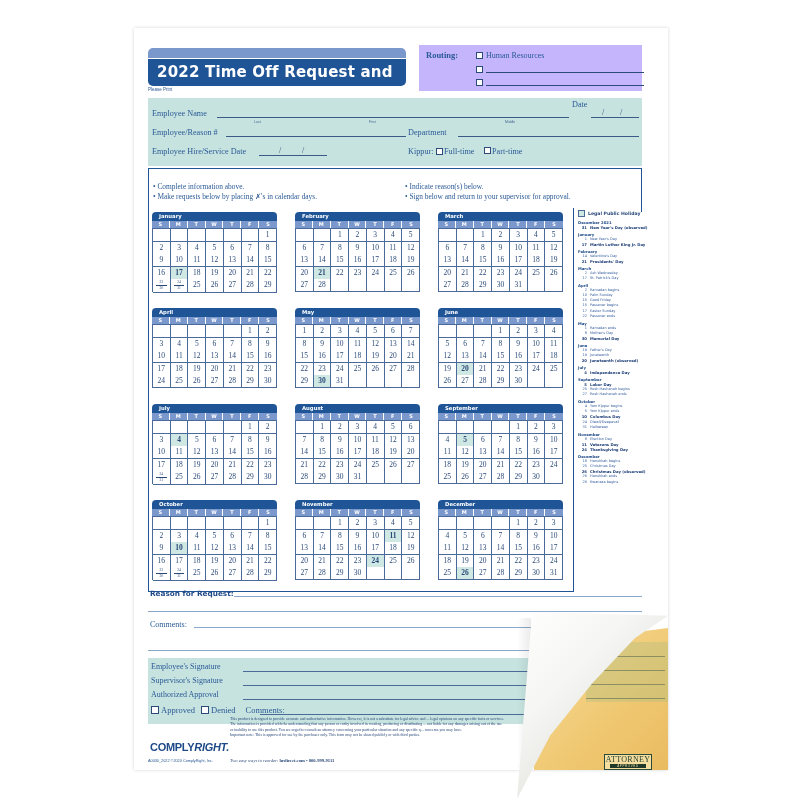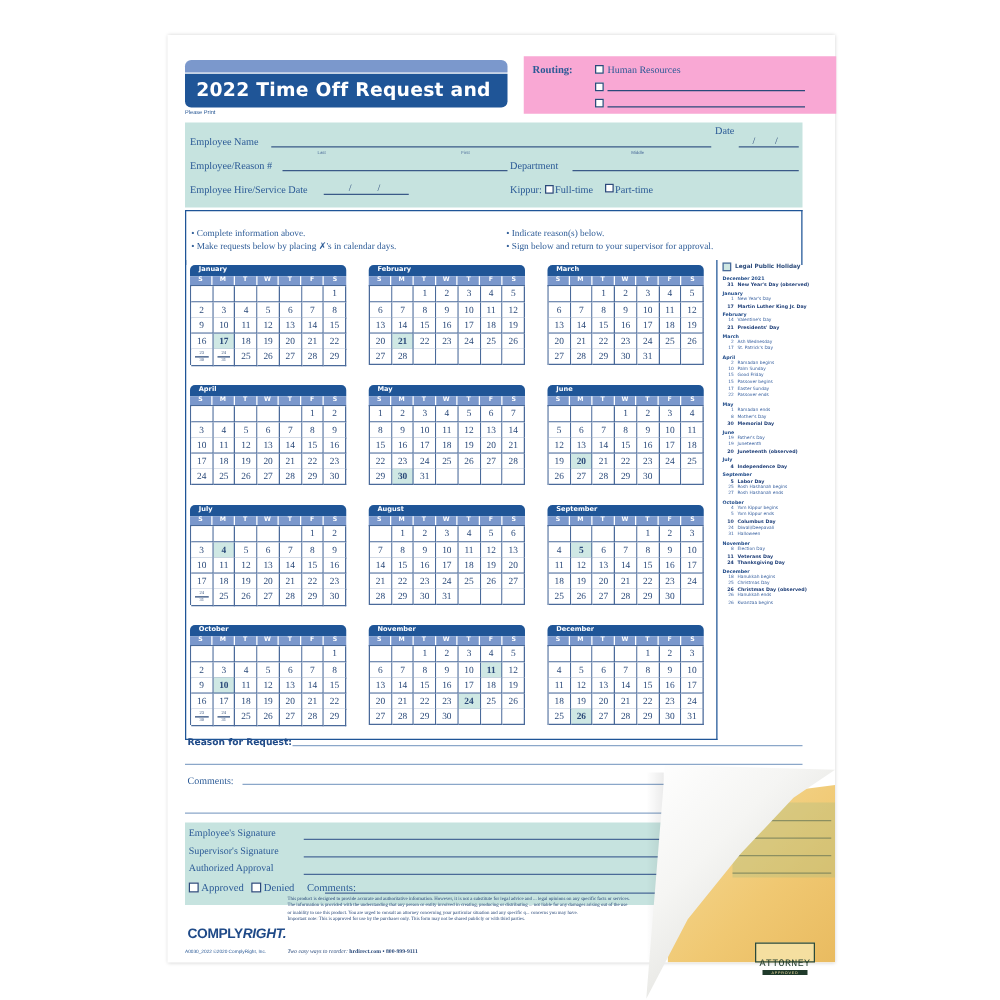--- a/index.html
+++ b/index.html
@@ -14,21 +14,21 @@
   
   .title-top { position: absolute; left: 14px; top: 20px; width: 258px; height: 10px; background: #7b98cc; border-radius: 5px 5px 0 0; }
   .title-bar {
     position: absolute; left: 14px; top: 31px; width: 258px; height: 27px;
     background: #1f5597; border-radius: 0 0 5px 5px;
     color: #fff; font-family: "DejaVu Sans", sans-serif; font-weight: bold; font-size: 15px;
     line-height: 27px; padding-left: 9px; letter-spacing: 0.2px;
   }
   .please-print { position: absolute; left: 14px; top: 59px; font-family: "Liberation Sans", sans-serif; font-size: 4.5px; color: #2b5a96; }
 
-  .routing { position: absolute; left: 285px; top: 17px; width: 250px; height: 46px; background: #f9a8d4; }
+  .routing { position: absolute; left: 285px; top: 17px; width: 223px; height: 46px; background: #c4b5fd; }
   .routing-label { position: absolute; left: 7px; top: 5px; font-size: 8.5px; font-weight: bold; color: #2b5a96; }
   .route-row { position: absolute; left: 57px; height: 10px; display: flex; align-items: center; justify-content: center; }
   .cbox { display: inline-block; width: 7px; height: 7px; border: 1px solid #2b4a7a; background: #fff; }
   .route-row .cbox { margin-right: 3px; }
   .route-text { font-size: 8px; color: #2b5a96; }
   .route-line { width: 158px; border-bottom: 0.8px solid #2b4a7a; height: 8px; }
 
   
   .info-band { position: absolute; left: 14px; top: 70px; width: 494px; height: 68px; background: #c6e3df; }
   .fld { position: absolute; font-size: 8.2px; color: #2b5a96; white-space: nowrap; }
@@ -86,21 +86,21 @@
   .reorder b { font-weight: bold; }
 
   
   .yellow { position: absolute; left: 400px; top: 600px; width: 134px; height: 142px;
     background: linear-gradient(135deg, #f5dc9a 0%, #f0c872 60%, #e9bb60 100%);
     clip-path: polygon(100% 0, 100% 100%, 0 100%, 0 62%, 18% 10%);
   }
   .yellow-sig { position: absolute; left: 52px; top: 14px; width: 82px; height: 60px; background: rgba(170,190,130,0.35); }
   .yline { position: absolute; left: 52px; right: 3px; height: 1px; background: #5a6a50; opacity: .6; }
   .attorney { position: absolute; left: 470px; top: 726px; width: 48px; height: 16px; border: 1px solid #2b4a3a; background: #f5dfa0; text-align: center; }
-  .attorney .a1 { font-family: Liberation Mono, monospace; font-size: 8px; color: #1f3a2a; line-height: 9px; letter-spacing: 0.3px; margin-top: 12px; }
+  .attorney .a1 { font-family: Liberation Serif, serif; font-size: 8px; color: #1f3a2a; line-height: 9px; letter-spacing: 0.3px; }
   .attorney .a2 { display: block; margin: 0 5px; background: #1f3a2a; color: #f5dfa0; font-family: "Liberation Sans", sans-serif; font-size: 3px; line-height: 4px; letter-spacing: 0.6px; }
 
   .curl {
     position: absolute; left: 383px; top: 584px; width: 151px; height: 187px;
     background: linear-gradient(135deg, #ffffff 0%, #f5f5f3 35%, #e2e2de 70%, #cfcfca 100%);
     clip-path: polygon(10% 0, 100% 2%, 78% 14%, 50% 38%, 22% 66%, 0 100%, 4% 60%, 8% 20%);
     filter: drop-shadow(-2px 2px 3px rgba(0,0,0,0.25));
   }
   .curl-shadow { position: absolute; left: 383px; top: 590px; width: 14px; height: 150px; background: linear-gradient(90deg, rgba(0,0,0,0.0), rgba(0,0,0,0.08)); }
 </style>

